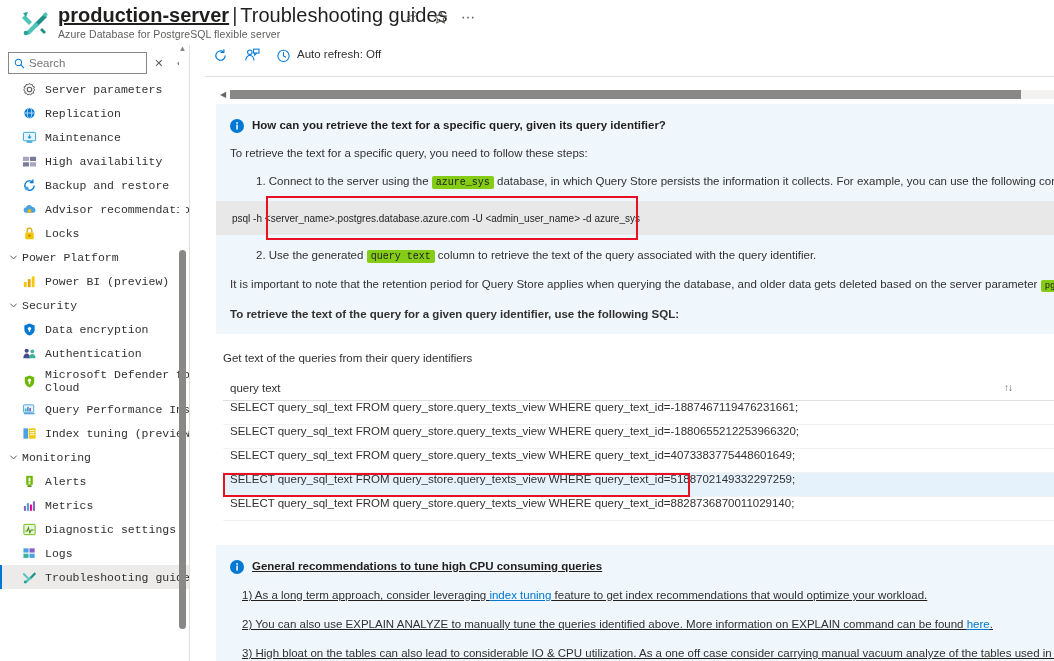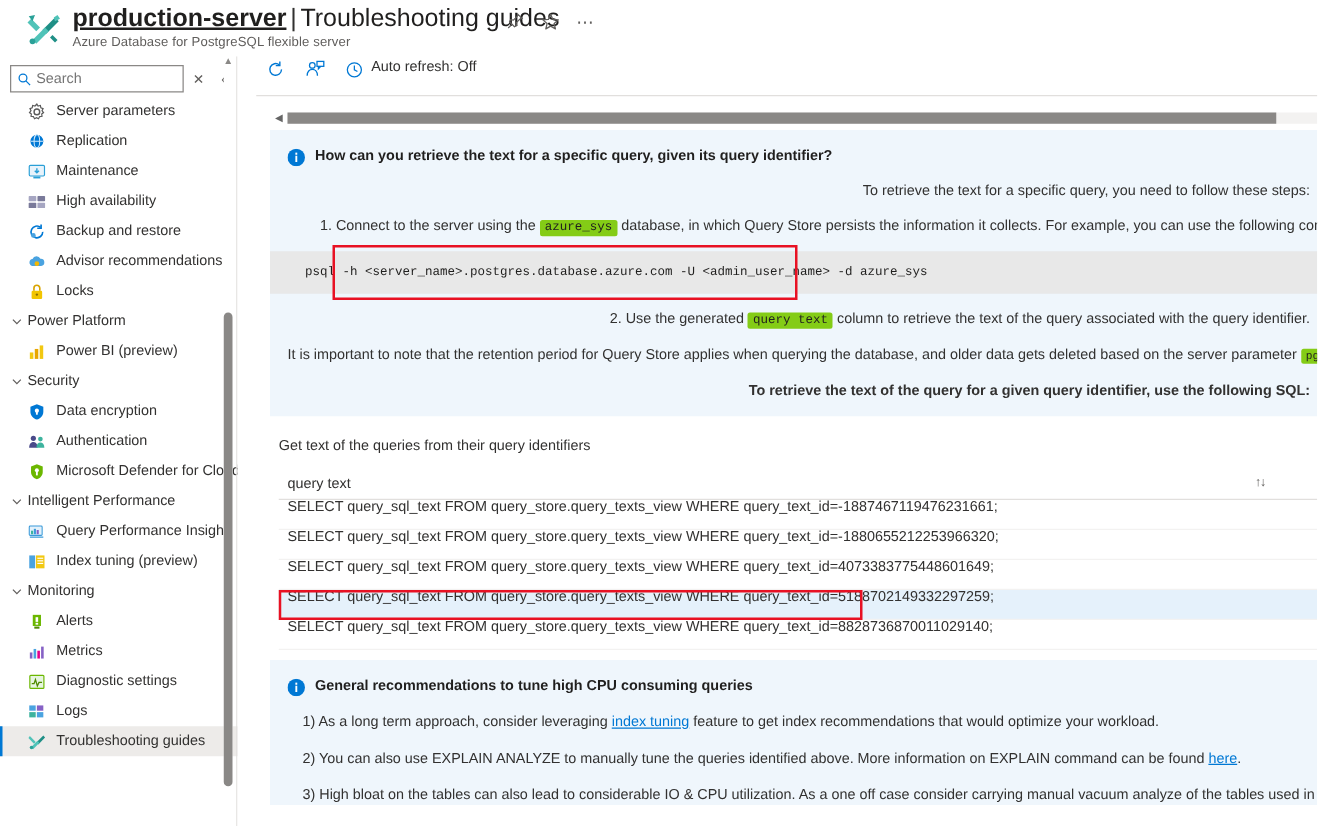--- a/index.html
+++ b/index.html
@@ -29,21 +29,21 @@
   
   .leftnav { position:absolute; left:0; top:45px; width:190px; height:616px; background:#fff; overflow:hidden; }
   .searchrow { position:absolute; left:0; top:4px; width:190px; height:28px; display:flex; align-items:center; }
   .searchbox { position:relative; margin-left:8px; width:143px; height:22px; border:1px solid #8a8886; background:#fff; display:flex; align-items:center; }
   .searchbox .mag { margin-left:5px; width:11px; height:11px; flex:none; }
   .searchbox input { border:0; outline:0; background:transparent; font-family:"Liberation Sans", sans-serif; font-size:11.5px; color:#605e5c; margin-left:4px; width:110px; padding:0; }
   .nav-mini { width:20px; text-align:center; color:#605e5c; font-size:11px; cursor:pointer; }
   .nav-mini.cl { margin-left:2px; }
   .nav-mini.cc { margin-left:2px; font-size:12px; }
 
-  .navlist { position:absolute; left:0; top:32px; width:228px; height:584px; overflow:hidden; }
+  .navlist { position:absolute; left:0; top:32px; width:228px; height:584px; overflow:hidden;font-family:Liberation Mono, monospace; }
   .nav-item { position:relative; display:flex; align-items:center; min-height:24px; padding:3px 6px 3px 22px; cursor:pointer; }
   .nav-item .nicon { width:15px; height:15px; flex:none; margin-right:8px; display:flex; align-items:center; justify-content:center; }
   .nav-item .nlabel { font-size:11.5px; line-height:13px; color:#323130; }
   .nav-item.selected { background:#edebe9; }
   .nav-item.selected::before { content:""; position:absolute; left:0; top:0; bottom:0; width:2px; background:#0078d4; }
   .nav-group { display:flex; align-items:center; min-height:24px; padding:4px 6px 4px 6px; cursor:pointer; }
   .nav-group .chev { width:14px; margin-right:2px; color:#605e5c; font-size:9px; display:flex; align-items:center; justify-content:center; }
   .nav-group .glabel { font-size:11.5px; color:#323130; }
 
   .nav-scroll { position:absolute; right:4px; top:0; width:7px; height:584px; }
@@ -60,48 +60,48 @@
 
   
   .hscroll { position:absolute; left:216px; top:88px; width:838px; height:12px; display:flex; align-items:center; }
   .hscroll .larrow { width:14px; text-align:center; color:#666; font-size:8px; }
   .hscroll .htrack { position:relative; flex:1; height:9px; background:#f3f2f1; }
   .hscroll .hthumb { position:absolute; left:0; top:0; height:9px; background:#8a8886; }
 
   
   .content { position:absolute; left:216px; top:104px; width:838px; height:557px; overflow:hidden; background:#fff; }
 
-  .infobox { background:#eff6fc; padding:14px 0 12px 0; position:relative;text-align:right; }
+  .infobox { background:#eff6fc; padding:14px 0 12px 0; position:relative; }
   .infobox .ib-inner { padding-left:14px; padding-right:6px; }
   .ib-head { display:flex; align-items:flex-start; }
   .ib-icon { width:14px; height:14px; flex:none; margin-right:8px; margin-top:1px; }
   .ib-title { font-size:11.5px; font-weight:700; color:#201f1e; line-height:14px; }
   .ib-p { font-size:11.5px; color:#323130; line-height:15px; margin-top:13px; white-space:nowrap; }
   .ib-p.indent { margin-left:26px; }
   .ib-p.bold { font-weight:700; }
   code.inl { font-family:"Liberation Mono", monospace; font-size:10px; background:#84cc16; padding:1px 4px; border-radius:2px; color:#201f1e; }
   code.inl.small { font-size:9px; }
   .codeblock { position:relative; margin-top:11px; background:#e8e8e8; height:34px; display:flex; align-items:center; }
-  .codeblock code { font-family:Liberation Mono, monospace; font-size:10px; color:#201f1e; padding-left:28px; white-space:nowrap; }
+  .codeblock code { font-family:Liberation Sans, sans-serif; font-size:10px; color:#201f1e; padding-left:16px; white-space:nowrap; }
   .redbox-code { position:absolute; left:50px; top:-5px; width:372px; height:44px; border:2px solid #e81123; pointer-events:none; }
 
   
   .tablewrap { padding:0 0 0 7px; }
   .tbl-title { font-size:11.5px; color:#323130; margin-top:18px; margin-bottom:0; }
   .tbl { margin-top:11px; width:831px; }
   .tbl-head { display:flex; align-items:center; height:26px; border-bottom:1px solid #e1dfdd; }
   .tbl-head .th { font-size:11.5px; color:#323130; padding-left:7px; }
   .tbl-head .sort { margin-left:auto; margin-right:42px; color:#605e5c; font-size:10px; letter-spacing:-1px; cursor:pointer; }
   .trow { position:relative; display:flex; align-items:flex-start; height:24px; border-bottom:1px solid #f3f2f1; cursor:pointer; }
   .trow .cell { font-size:11.5px; color:#323130; padding-left:7px; white-space:nowrap; }
   .trow.sel { background:#e5f1fb; }
   .redbox-row { position:absolute; left:0px; top:0px; width:467px; height:24px; border:2px solid #e81123; pointer-events:none; }
 
   
-  .infobox2 { margin-top:8px; background:#eff6fc; padding:14px 0 0 0; position:relative; }
+  .infobox2 { margin-top:24px; background:#eff6fc; padding:14px 0 0 0; position:relative;text-decoration:underline; }
   .infobox2 .ib-inner { padding-left:14px; }
   .rec-p { font-size:11.5px; color:#323130; line-height:15px; margin-top:14px; white-space:nowrap; }
   .rec-p.indent { margin-left:12px; }
   a.lnk { color:#0078d4; text-decoration:underline; cursor:pointer; }
 
   svg { display:block; }
 </style>
 </head>
 <body>
 
@@ -275,28 +275,20 @@
         </div>
         <div class="nav-item">
           <span class="nicon">
             <svg width="15" height="15" viewBox="0 0 16 16">
               <path d="M8 1.5 L13 3.5 V8 C13 11 10.8 13.3 8 14.3 C5.2 13.3 3 11 3 8 V3.5 Z" fill="#6bb700"></path>
               <circle cx="8" cy="6.6" r="1.7" fill="#fff"></circle>
               <rect x="7.2" y="7" width="1.6" height="4" fill="#fff"></rect>
             </svg>
           </span>
           <span class="nlabel">Microsoft Defender for Cloud</span>
-        </div>
-        <div class="nav-group">
-          <span class="chev">
-            <svg width="9" height="9" viewBox="0 0 10 10">
-              <path d="M1.5 3 L5 6.6 L8.5 3" fill="none" stroke="#605e5c" stroke-width="1.1"></path>
-            </svg>
-          </span>
-          <span class="glabel">Intelligent Performance</span>
         </div>
         <div class="nav-item">
           <span class="nicon">
             <svg width="15" height="15" viewBox="0 0 16 16">
               <rect x="1.5" y="3" width="11" height="8" rx="0.8" fill="#e3f1fb" stroke="#3a9ad9" stroke-width="0.9"></rect>
               <rect x="3" y="7" width="1.8" height="3" fill="#3db39e"></rect>
               <rect x="5.4" y="5.4" width="1.8" height="4.6" fill="#3a9ad9"></rect>
               <rect x="7.8" y="6.4" width="1.8" height="3.6" fill="#8661c5"></rect>
               <path d="M2 12.5 L13.5 12.5" stroke="#3a9ad9" stroke-width="1.2"></path>
             </svg>

